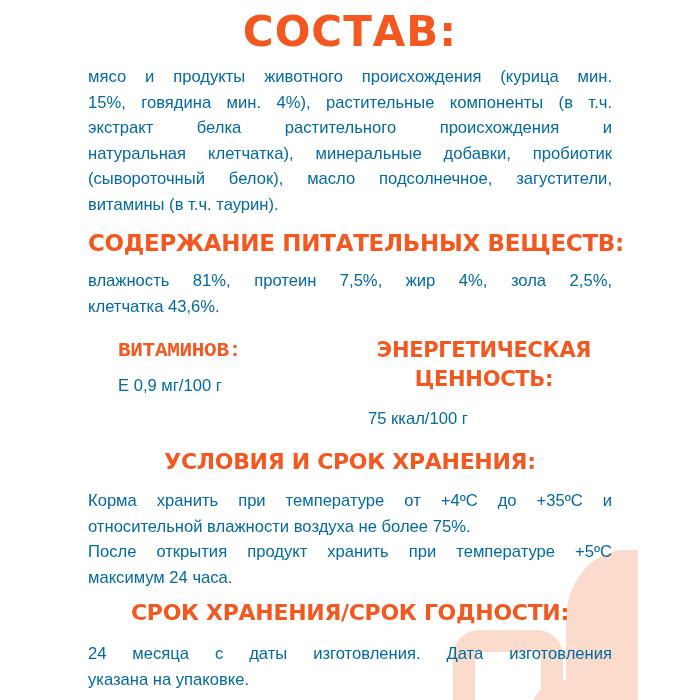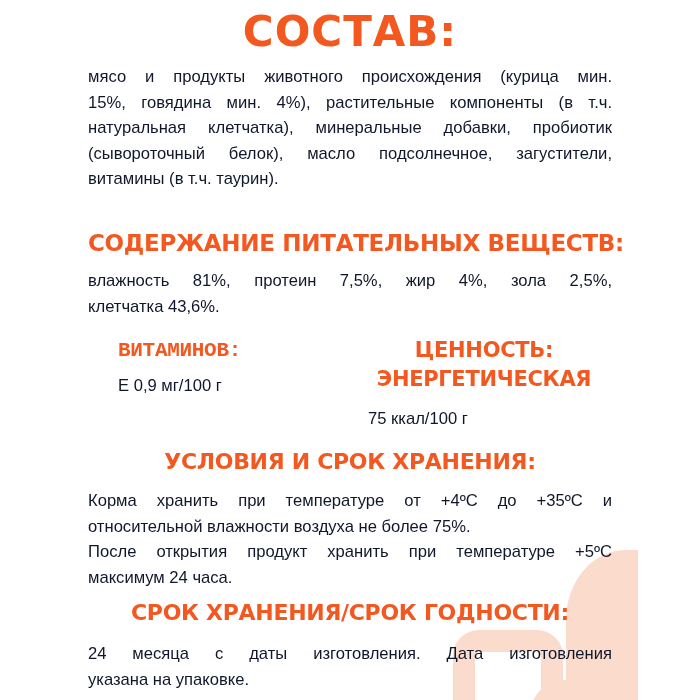--- a/index.html
+++ b/index.html
@@ -67,21 +67,21 @@
       font-family: "DejaVu Sans", sans-serif;
       font-weight: bold;
       letter-spacing: -0.3px;
       white-space: nowrap;
     }
     .body-text {
       position: absolute;
       font-family: "Liberation Sans", sans-serif;
       font-size: 16.6px;
       line-height: 25.5px;
-      color: #0f172a;
+      color: #0369a1;
     }
     .line {
       display: block;
       white-space: nowrap;
     }
     .jline {
       display: block;
       text-align: justify;
       text-align-last: justify;
       white-space: nowrap;
@@ -94,39 +94,40 @@
 <div class="deco deco-square"></div>
 <div class="deco deco-blob"></div>
 
 <div class="content">
 
   <div class="h-main">СОСТАВ:</div>
 
   <div class="body-text" style="left:88px; top:64px; width:524px;">
     <span class="jline">мясо и продукты животного происхождения (курица мин.</span>
     <span class="jline">15%, говядина мин. 4%), растительные компоненты (в т.ч.</span>
+    <span class="jline">экстракт белка растительного происхождения и</span>
     <span class="jline">натуральная клетчатка), минеральные добавки, пробиотик</span>
     <span class="jline">(сывороточный белок), масло подсолнечное, загустители,</span>
     <span class="line">витамины (в т.ч. таурин).</span>
   </div>
 
   <div class="h-sec" style="left:88px; top:226px; font-size:23px; line-height:34px;">СОДЕРЖАНИЕ ПИТАТЕЛЬНЫХ ВЕЩЕСТВ:</div>
   <div class="body-text" style="left:88px; top:268px; width:524px;">
     <span class="jline">влажность 81%, протеин 7,5%, жир 4%, зола 2,5%,</span>
     <span class="line">клетчатка 43,6%.</span>
   </div>
 
   <div class="h-sec" style="left:118px; top:336px; font-size:21px; line-height:30px;font-family:Liberation Mono, monospace;">ВИТАМИНОВ:</div>
   <div class="body-text" style="left:118px; top:373px; width:220px;">
     <span class="line">Е 0,9 мг/100 г</span>
   </div>
 
   <div class="h-sec" style="left:368px; top:336px; width:232px; text-align:center; font-size:21px; line-height:29px;">
+    <span class="line">ЭНЕРГЕТИЧЕСКАЯ</span>
     <span class="line">ЦЕННОСТЬ:</span>
-    <span class="line">ЭНЕРГЕТИЧЕСКАЯ</span>
   </div>
   <div class="body-text" style="left:368px; top:406px; width:232px; text-align:left;">75 ккал/100 г</div>
 
   <div class="h-sec" style="left:0; width:700px; text-align:center; top:446px; font-size:22px; line-height:32px;">УСЛОВИЯ И СРОК ХРАНЕНИЯ:</div>
   <div class="body-text" style="left:88px; top:488px; width:524px;">
     <span class="jline">Корма хранить при температуре от +4ºС до +35ºС и</span>
     <span class="line">относительной влажности воздуха не более 75%.</span>
     <span class="jline">После открытия продукт хранить при температуре +5ºС</span>
     <span class="line">максимум 24 часа.</span>
   </div>

